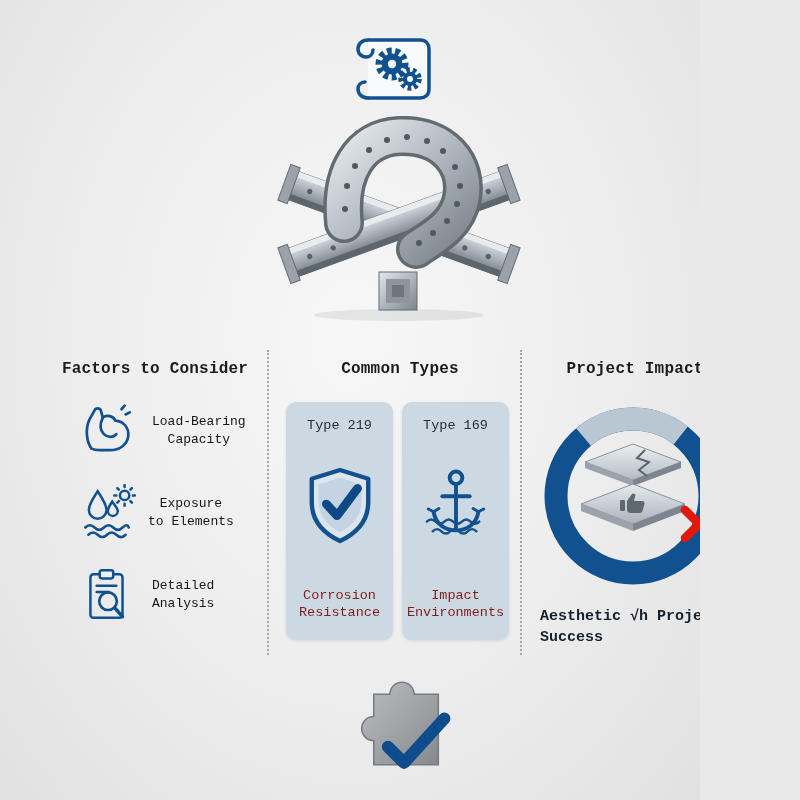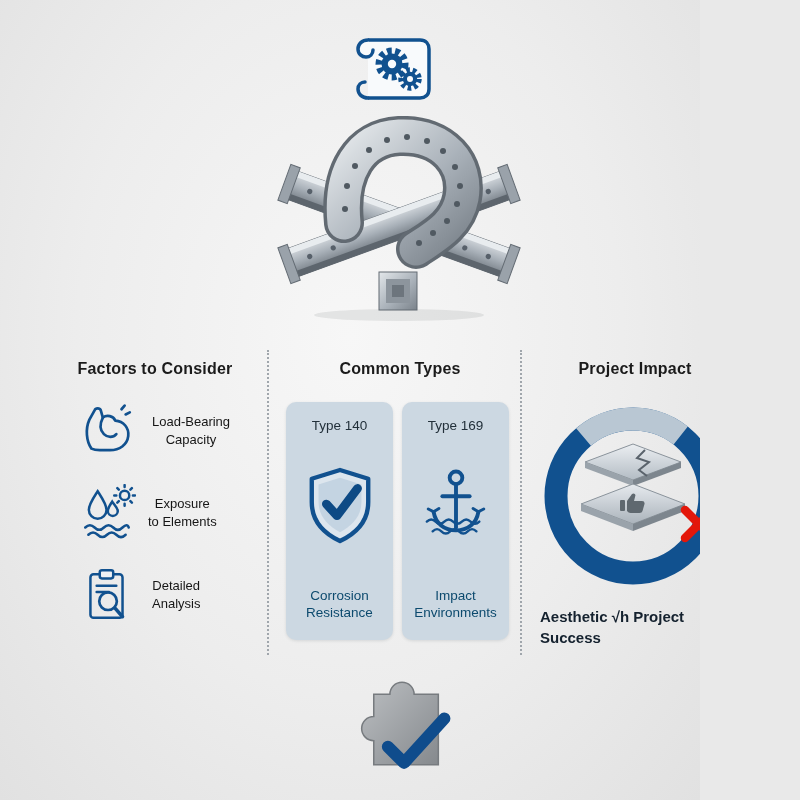--- a/index.html
+++ b/index.html
@@ -1,19 +1,19 @@
 <!DOCTYPE html>
 <html><head>
 <meta charset="utf-8">
 <style>
   html,body{margin:0;padding:0;background:#e9e9e9;}
   .canvas{
     position:relative;width:700px;height:800px;overflow:hidden;
     background:radial-gradient(ellipse at 50% 42%, #f7f7f7 0%, #ededed 55%, #e1e1e1 100%);
-    font-family:Liberation Sans, sans-serif;color:#1b1b1b;
+    font-family:Liberation Mono, monospace;color:#1b1b1b;
   }
   .abs{position:absolute;}
   .col-title{position:absolute;font-size:16px;font-weight:bold;text-align:center;letter-spacing:.2px;}
   .t-factors{left:55px;top:360px;width:200px;}
   .t-types{left:300px;top:360px;width:200px;}
   .t-impact{left:540px;top:360px;width:190px;}
   .sep{position:absolute;top:350px;height:305px;width:0;border-left:2.5px dotted #a0a6ac;}
   .sep1{left:267px;} .sep2{left:520px;}
   .factor-row{position:absolute;left:78px;width:200px;display:flex;align-items:center;gap:16px;}
   .r1{top:402px;} .r2{top:484px;gap:12px;} .r3{top:566px;}
@@ -23,21 +23,21 @@
   .card{
     position:absolute;top:402px;width:107px;height:238px;border-radius:10px;
     background:#ccd8e2;box-shadow:0 1px 3px rgba(70,80,90,.15);
     display:flex;flex-direction:column;align-items:center;justify-content:space-between;
     padding:16px 6px 18px 6px;box-sizing:border-box;
   }
   .card1{left:286px;} .card2{left:402px;}
   .card-title{font-size:13.5px;color:#22303a;}
   .card-icon{width:74px;height:82px;}
   .card-icon svg{width:100%;height:100%;display:block;}
-  .card-label{font-size:13.5px;text-align:center;line-height:1.3;white-space:pre-line;color:#0c4a6e;margin-top:7px;}
+  .card-label{font-size:13.5px;text-align:center;line-height:1.3;white-space:pre-line;color:#7f1d1d;margin-top:7px;}
   .scroll-wrap{left:346px;top:30px;width:92px;height:78px;}
   .scroll-wrap svg{width:100%;height:100%;display:block;}
   .qmark-wrap{left:258px;top:116px;width:282px;height:206px;}
   .qmark-wrap svg{width:100%;height:100%;display:block;}
   .donut-wrap{left:533px;top:398px;width:200px;height:215px;}
   .donut-wrap svg{width:100%;height:100%;display:block;}
   .impact-caption{position:absolute;left:540px;top:606px;width:190px;
     font-size:15px;font-weight:bold;line-height:1.4;white-space:pre-line;color:#14212e;}
   .puzzle-wrap{left:335px;top:666px;width:132px;height:116px;}
   .puzzle-wrap svg{width:100%;height:100%;display:block;}
@@ -169,21 +169,21 @@
         <path d="M18 19 H37 M18 25 H30"></path>
         <circle cx="29" cy="34" r="8.5" stroke-width="2.6"></circle>
         <path d="M35.5 40.5 L43 49" stroke-width="3.4"></path>
       </svg>
     </span>
     <span class="f-label">Detailed
 Analysis</span>
   </div>
 
   <div class="card card1">
-    <div class="card-title">Type 140</div>
+    <div class="card-title">Type 219</div>
     <div class="card-icon">
       <svg viewBox="0 0 76 84">
         <path d="M38 5 L67 14 V38 C67 57 55 70 38 78 C21 70 9 57 9 38 V14 Z" fill="#dde6ee" stroke="#11518f" stroke-width="4.5" stroke-linejoin="round"></path>
         <path d="M38 13 L60 20 V38 C60 52 51 62 38 69 C25 62 16 52 16 38 V20 Z" fill="#11518f" opacity="0.12"></path>
         <path d="M24 40 L35 52 L56 24" fill="none" stroke="#0d4a85" stroke-width="9" stroke-linecap="round" stroke-linejoin="round"></path>
       </svg>
     </div>
     <div class="card-label">Corrosion
 Resistance</div>
   </div>

